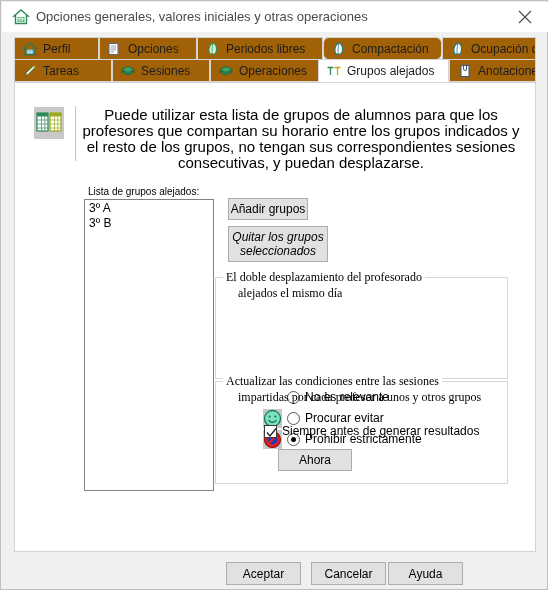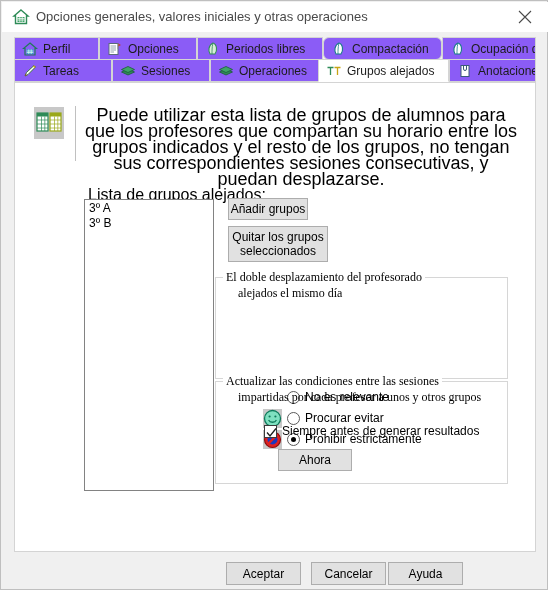--- a/index.html
+++ b/index.html
@@ -58,21 +58,21 @@
 
   
   .tabstrip {
     position: absolute;
     left: 13px; top: 36px;
     width: 522px; height: 46px;
   }
   .tab {
     position: absolute;
     height: 23px;
-    background: #8b5cf6;
+    background: #a16207;
     border: 1px solid #d4d4d4;
     box-sizing: border-box;
     display: flex;
     align-items: center;
     font-size: 12px;
     color: #1c1c1c;
     white-space: nowrap;
     cursor: default;
     overflow: hidden;
   }
@@ -110,30 +110,30 @@
     position: absolute;
     left: 60px; top: 23px;
     width: 1px; height: 55px;
     background: #c0c0c0;
   }
   .info-text {
     position: absolute;
     left: 66px; top: 24px;
     width: 440px;
     text-align: center;
-    font-size: 18px;
+    font-size: 15px;
     line-height: 16px;
     color: #000;
   }
 
   
   .list-label {
     position: absolute;
     left: 73px; top: 103px;
-    font-size: 16px;
+    font-size: 10px;
   }
   .listbox {
     position: absolute;
     left: 69px; top: 116px;
     width: 130px; height: 292px;
     background: #ffffff;
     border: 1px solid #828282;
     box-sizing: border-box;
     overflow: hidden;
   }
@@ -155,21 +155,21 @@
     color: #000;
     display: flex;
     align-items: center;
     justify-content: center;
     text-align: center;
     line-height: 14px;
     cursor: default;
   }
 
   .btn-add { left: 213px; top: 115px; width: 80px; height: 22px; }
-  .btn-remove { left: 213px; top: 143px; width: 100px; height: 36px; }
+  .btn-remove { left: 213px; top: 143px; width: 100px; height: 36px; font-style: italic; }
   .btn-now { left: 263px; top: 366px; width: 74px; height: 22px; }
 
   
   .groupbox {
     position: absolute;
     border: 1px solid #d6d6d6;
     box-sizing: border-box;
     font-family: Liberation Serif, serif;
   }
   .gb1 { left: 200px; top: 194px; width: 293px; height: 102px; }

